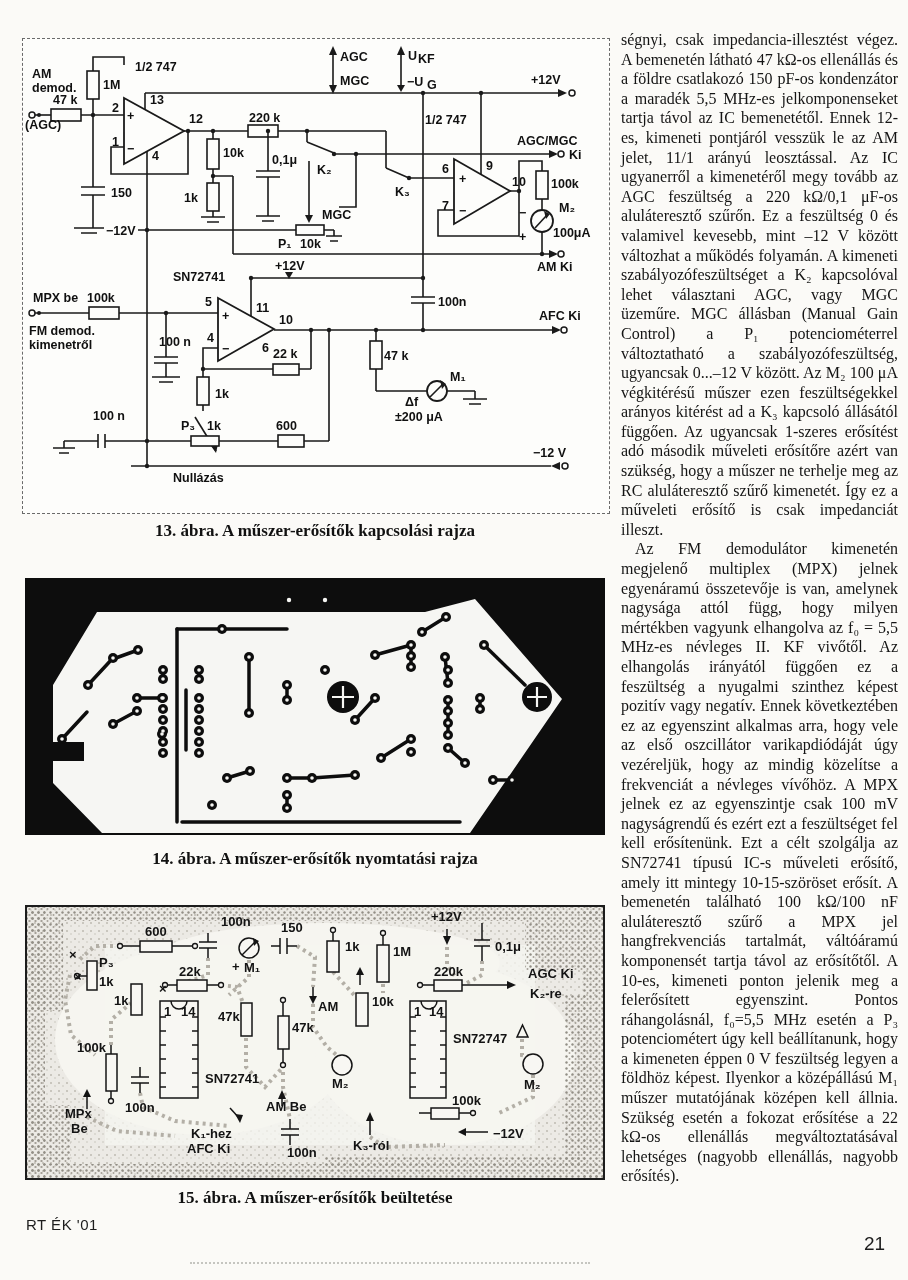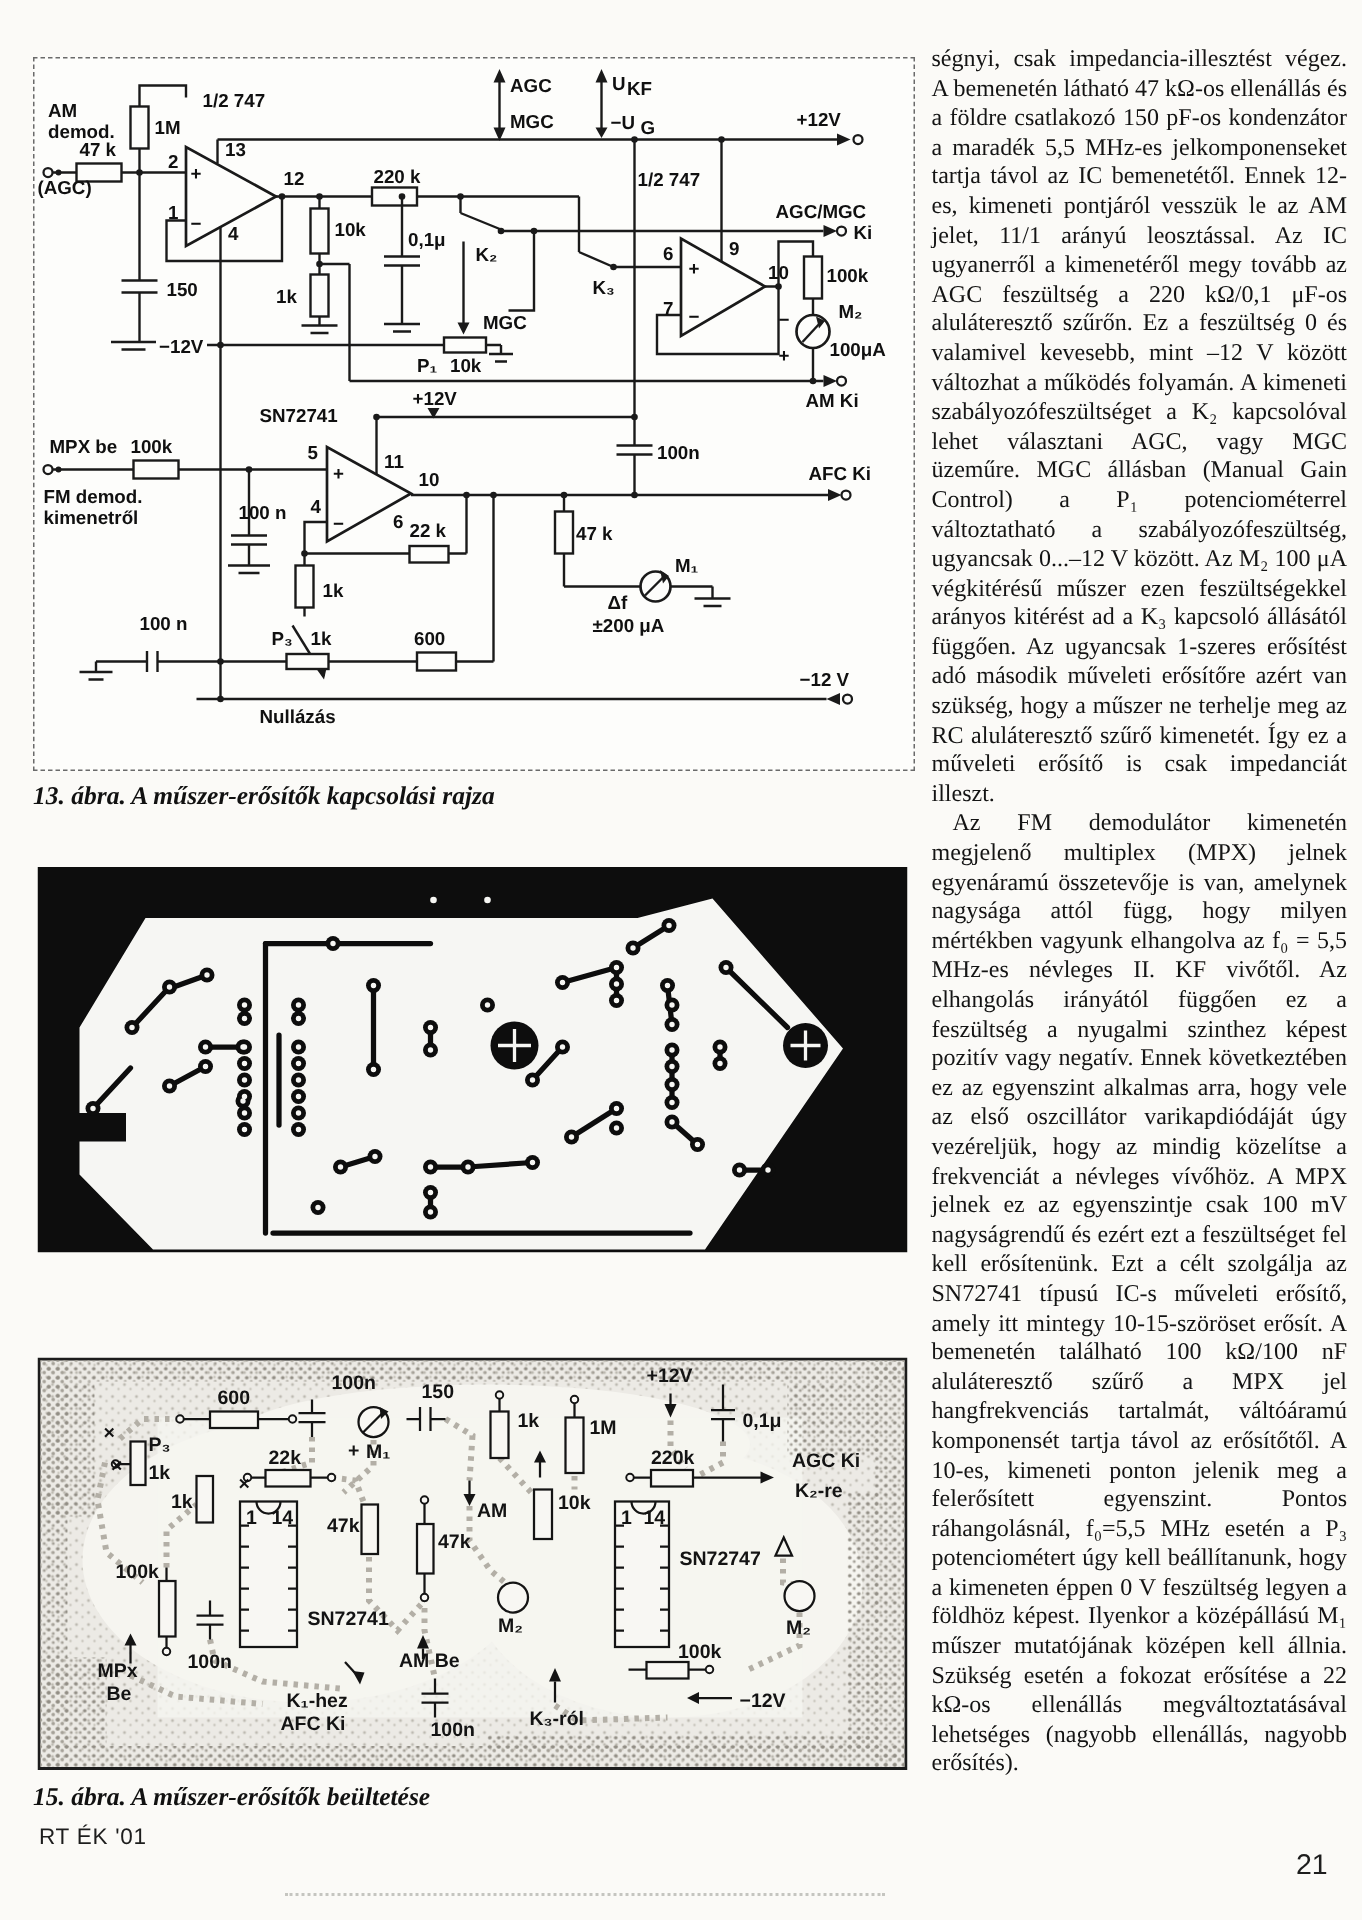--- a/index.html
+++ b/index.html
@@ -2,22 +2,22 @@
 <html lang="hu"><head>
 <meta charset="utf-8">
 <style>
   html,body{margin:0;padding:0;background:#e8e8e8;}
   .page{position:relative;width:908px;height:1280px;background:#fbfaf7;overflow:hidden;
         font-family:"Liberation Serif","DejaVu Serif",serif;color:#141414;}
   .figbox{position:absolute;background:#fdfdfb;}
   #fig13{left:22px;top:38px;width:586px;height:474px;border:1px dashed #6a6a6a;}
   #fig14{left:25px;top:578px;width:580px;height:257px;}
   #fig15{left:25px;top:905px;width:580px;height:275px;}
-  .caption{position:absolute;left:22px;width:586px;text-align:left;
-           font-style:italic;font-weight:700;font-size:17px;color:#111;}
+  .caption{position:absolute;left:22px;width:586px;text-align:center;
+           font-weight:700;font-size:17px;color:#111;}
   #cap13{top:521px;}
   #cap14{top:849px;}
   #cap15{top:1188px;}
   .rightcol{position:absolute;left:621px;top:30px;width:277px;
             font-size:16px;line-height:19.6px;text-align:justify;}
   .rightcol p{margin:0;}
   .rightcol p.indent{text-indent:14px;}
   .footer-left{position:absolute;left:26px;top:1216px;font-family:Liberation Sans, sans-serif;
                font-size:15px;letter-spacing:.5px;color:#1d1d1d;}
   .page-num{position:absolute;left:864px;top:1212px;font-family:"Liberation Sans",sans-serif;
@@ -427,20 +427,21 @@
         <circle cx="459" cy="67" r="1.8"></circle>
       </g>
       <g>
         <circle cx="318" cy="119" r="16" fill="#0d0d0d"></circle>
         <path d="M318,108 V130 M307,119 H329" stroke="#f6f6f3" stroke-width="2.2"></path>
         <circle cx="512" cy="119" r="15" fill="#0d0d0d"></circle>
         <path d="M512,109 V129 M502,119 H522" stroke="#f6f6f3" stroke-width="2.2"></path>
       </g>
     </svg>
   </div>
+  <div class="caption" id="cap14">14. ábra. A műszer-erősítők nyomtatási rajza</div>
 
   <div class="figbox" id="fig15">
     <svg id="fig15svg" width="580" height="275" viewBox="0 0 580 275">
       <defs>
         <pattern id="sp1" width="8" height="8" patternUnits="userSpaceOnUse">
           <circle cx="2" cy="2" r="1" fill="#bdbab1"></circle>
             <circle cx="6" cy="5" r="0.8" fill="#c6c3ba"></circle>
         </pattern>
         <pattern id="sp2" width="6" height="6" patternUnits="userSpaceOnUse">
           <circle cx="1.5" cy="1.5" r="1.2" fill="#928e85"></circle>

